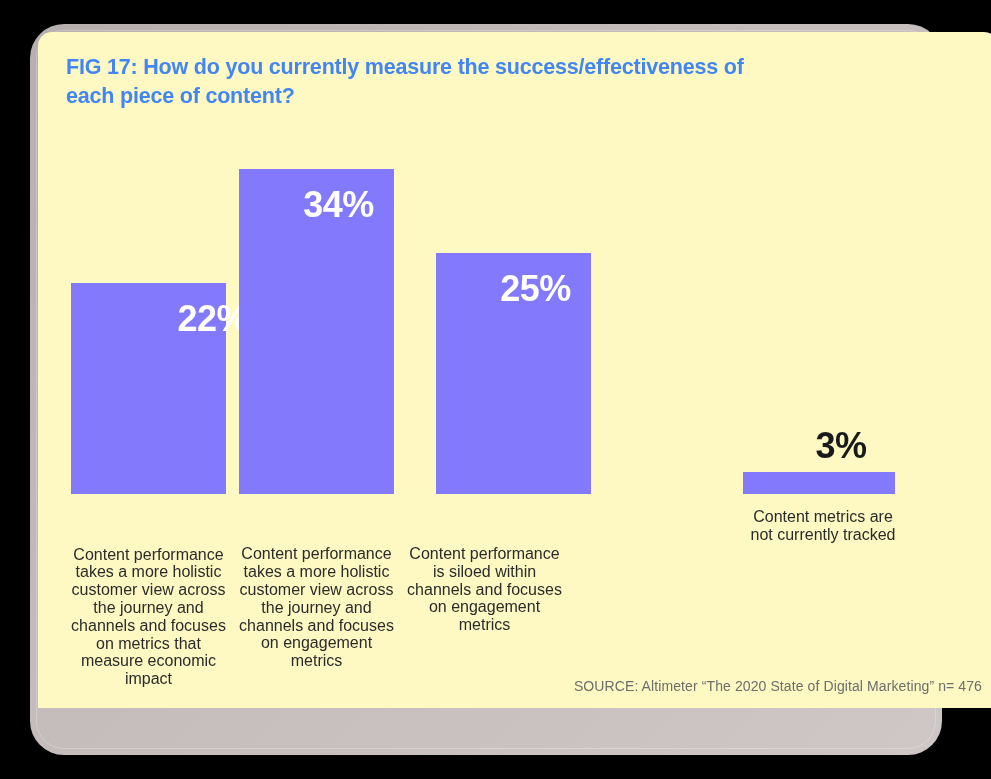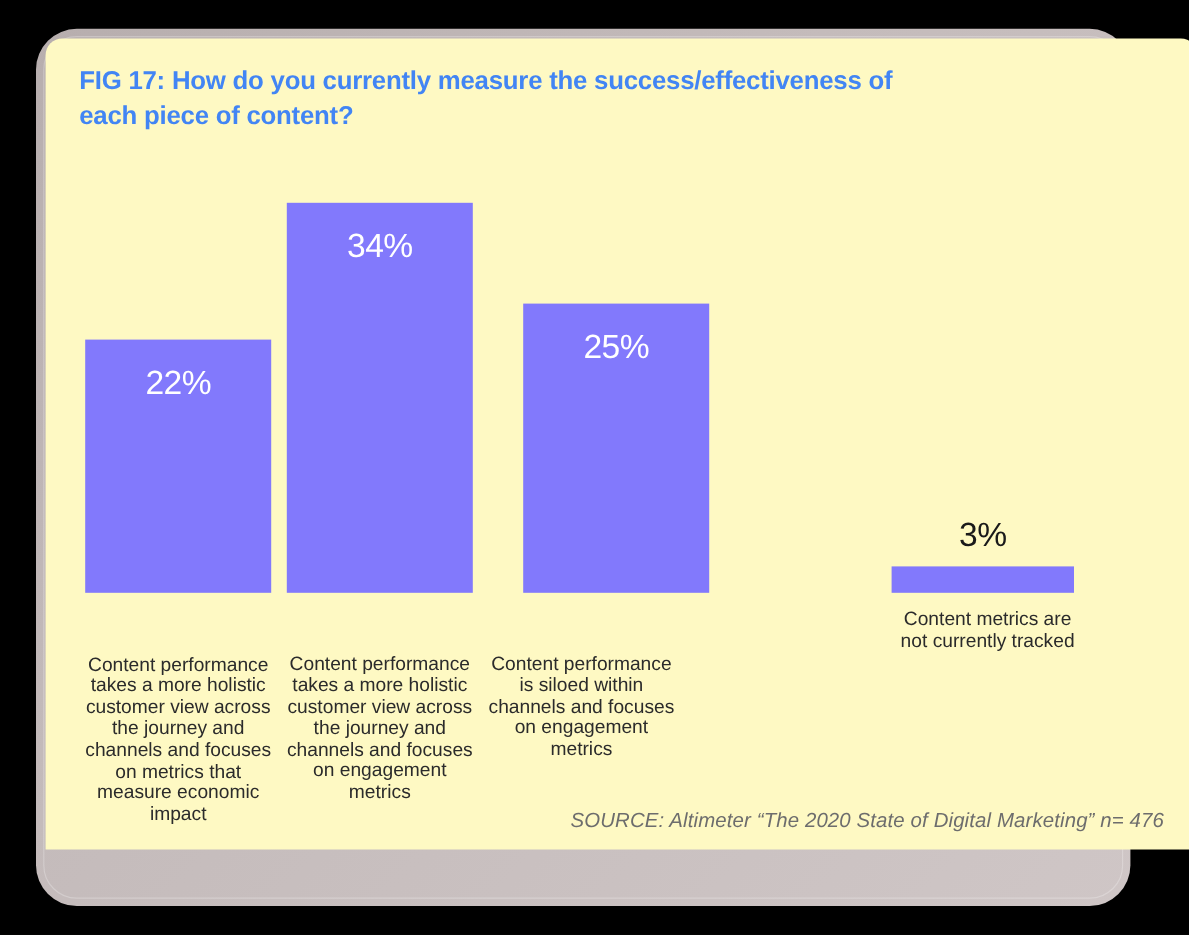--- a/index.html
+++ b/index.html
@@ -86,64 +86,64 @@
   .bar {
     position: absolute;
     background: #8279fc;
     left: 0;
   }
 
   .bar-value {
     position: absolute;
     width: 100%;
     text-align: center;
-    font-size: 28px;
+    font-size: 36px;
     line-height: 40px;
     color: #ffffff;
-    font-weight: normal;
+    font-weight: bold;
     letter-spacing: -0.5px;
+    padding-left: 22px;
   }
   .bar-value.outside {
     color: #1a1a1a;
   }
 
   .cat-label {
     position: absolute;
     text-align: center;
     font-size: 16px;
     line-height: 17.8px;
     color: #2b2b2b;
   }
 
   .source {
     position: absolute;
-    right: 28px;
+    right: 16px;
     bottom: 14px;
-    font-size: 17px;
+    font-size: 14px;
     color: #6d6d6d;
     letter-spacing: 0.1px;
-    font-style: italic;
   }
 </style>
 </head>
 <body>
 
 <div class="canvas">
 
   <div class="device-frame"></div>
 
   <div class="card">
 
     <div class="chart-title">FIG 17: How do you currently measure the success/effectiveness of each piece of content?</div>
 
     <div class="plot">
 
       <div class="bar-group" style="left:33px; width:155px; height:676px;">
         <div class="bar" style="bottom:214px; width:155px; height:211px;">
-          <div class="bar-value" style="top:16px;">22%</div>
+          <div class="bar-value" style="top:16px;text-align:right;">22%</div>
         </div>
         <div class="cat-label" style="left:0; width:155px; bottom:20px;">Content performance takes a more holistic customer view across the journey and channels and focuses on metrics that measure economic impact</div>
       </div>
 
       <div class="bar-group" style="left:201px; width:155px; height:676px;">
         <div class="bar" style="bottom:214px; width:155px; height:325px;">
           <div class="bar-value" style="top:16px;">34%</div>
         </div>
         <div class="cat-label" style="left:0; width:155px; bottom:38px;">Content performance takes a more holistic customer view across the journey and channels and focuses on engagement metrics</div>
       </div>

